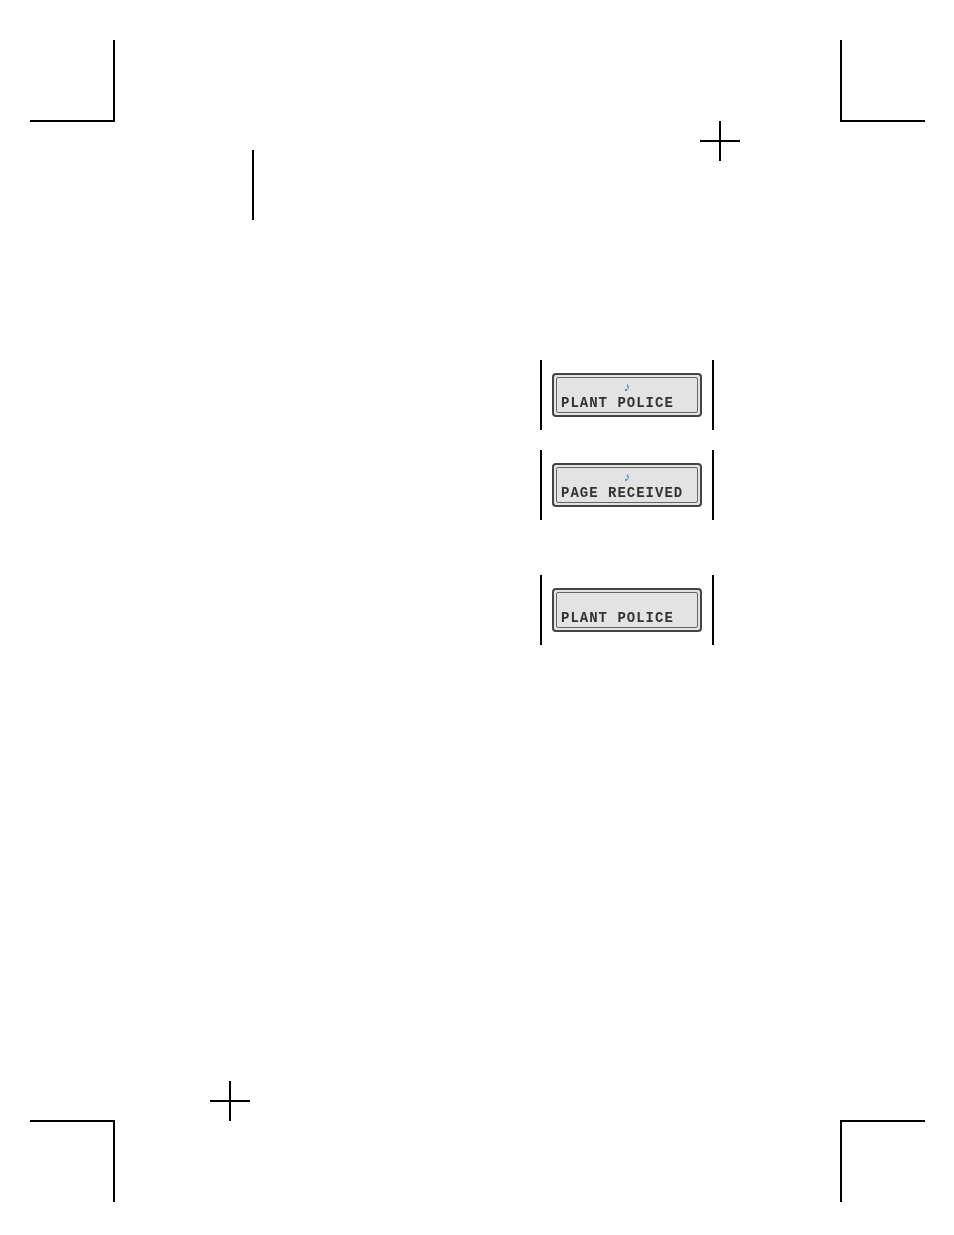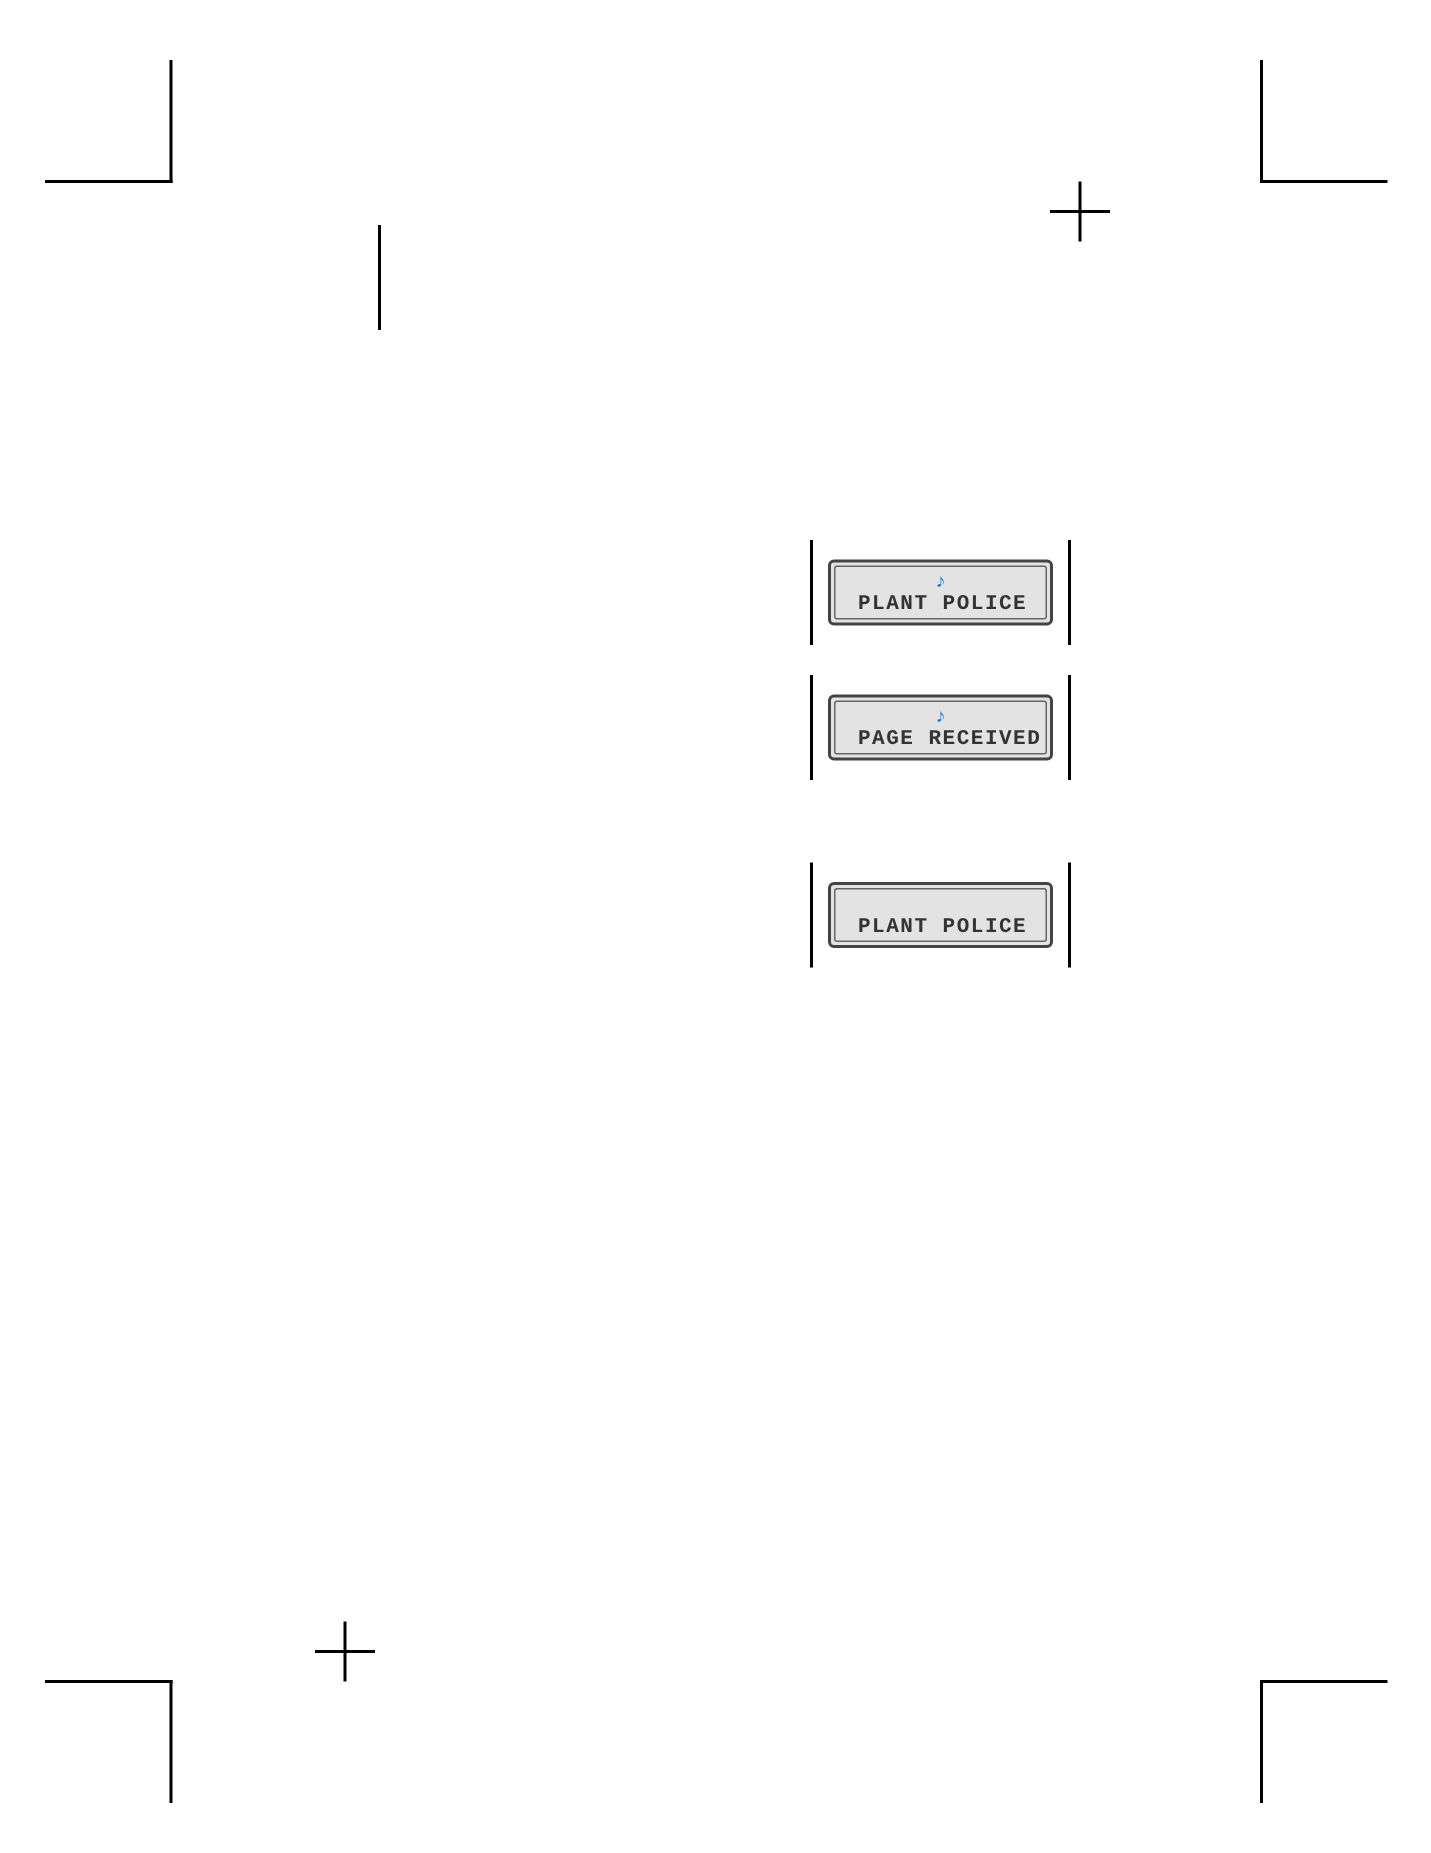--- a/index.html
+++ b/index.html
@@ -64,21 +64,21 @@
     border:1px solid #666;
     width:100%;
     height:100%;
     box-sizing:border-box;
     border-radius:2px;
     position:relative;
     overflow:hidden;
   }
   .lcd-text{
     position:absolute;
-    left:15px;
+    left:4px;
     bottom:1px;
     font-family:"Courier New", monospace;
     font-size:14px;
     letter-spacing:1px;
     color:#333;
     font-weight:bold;
     white-space:nowrap;
   }
   .note-icon{
     position:absolute;

